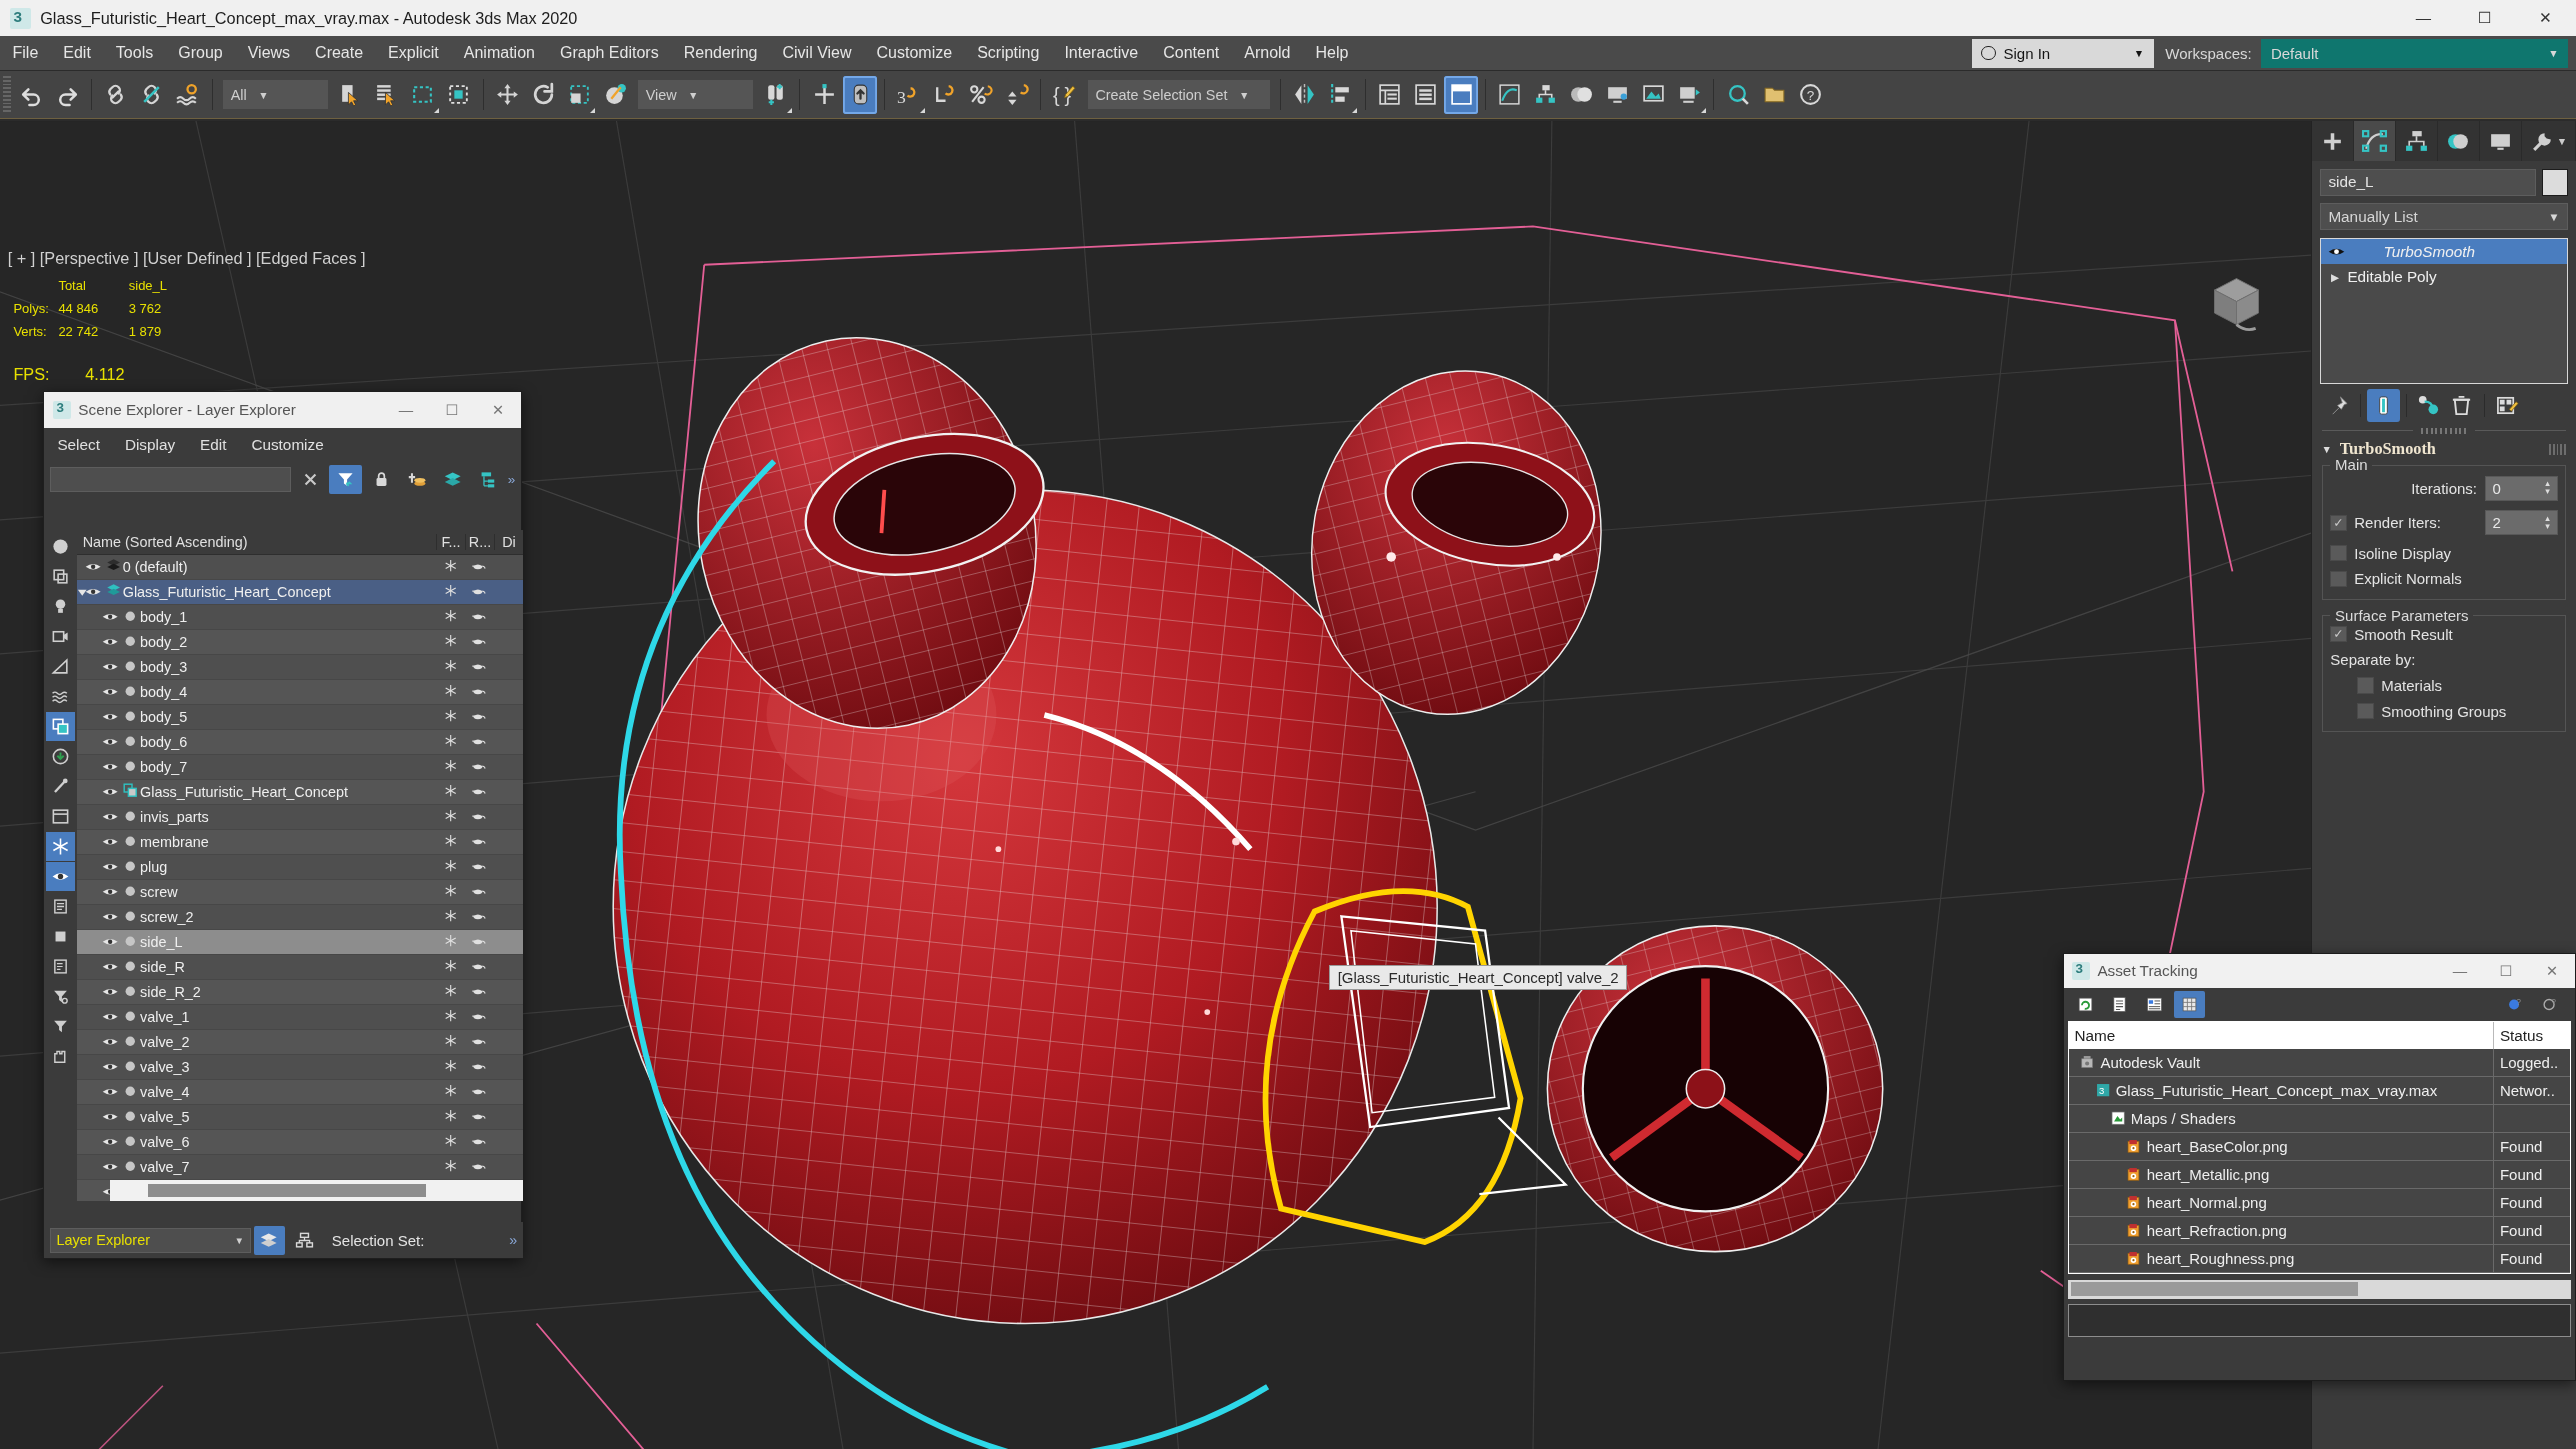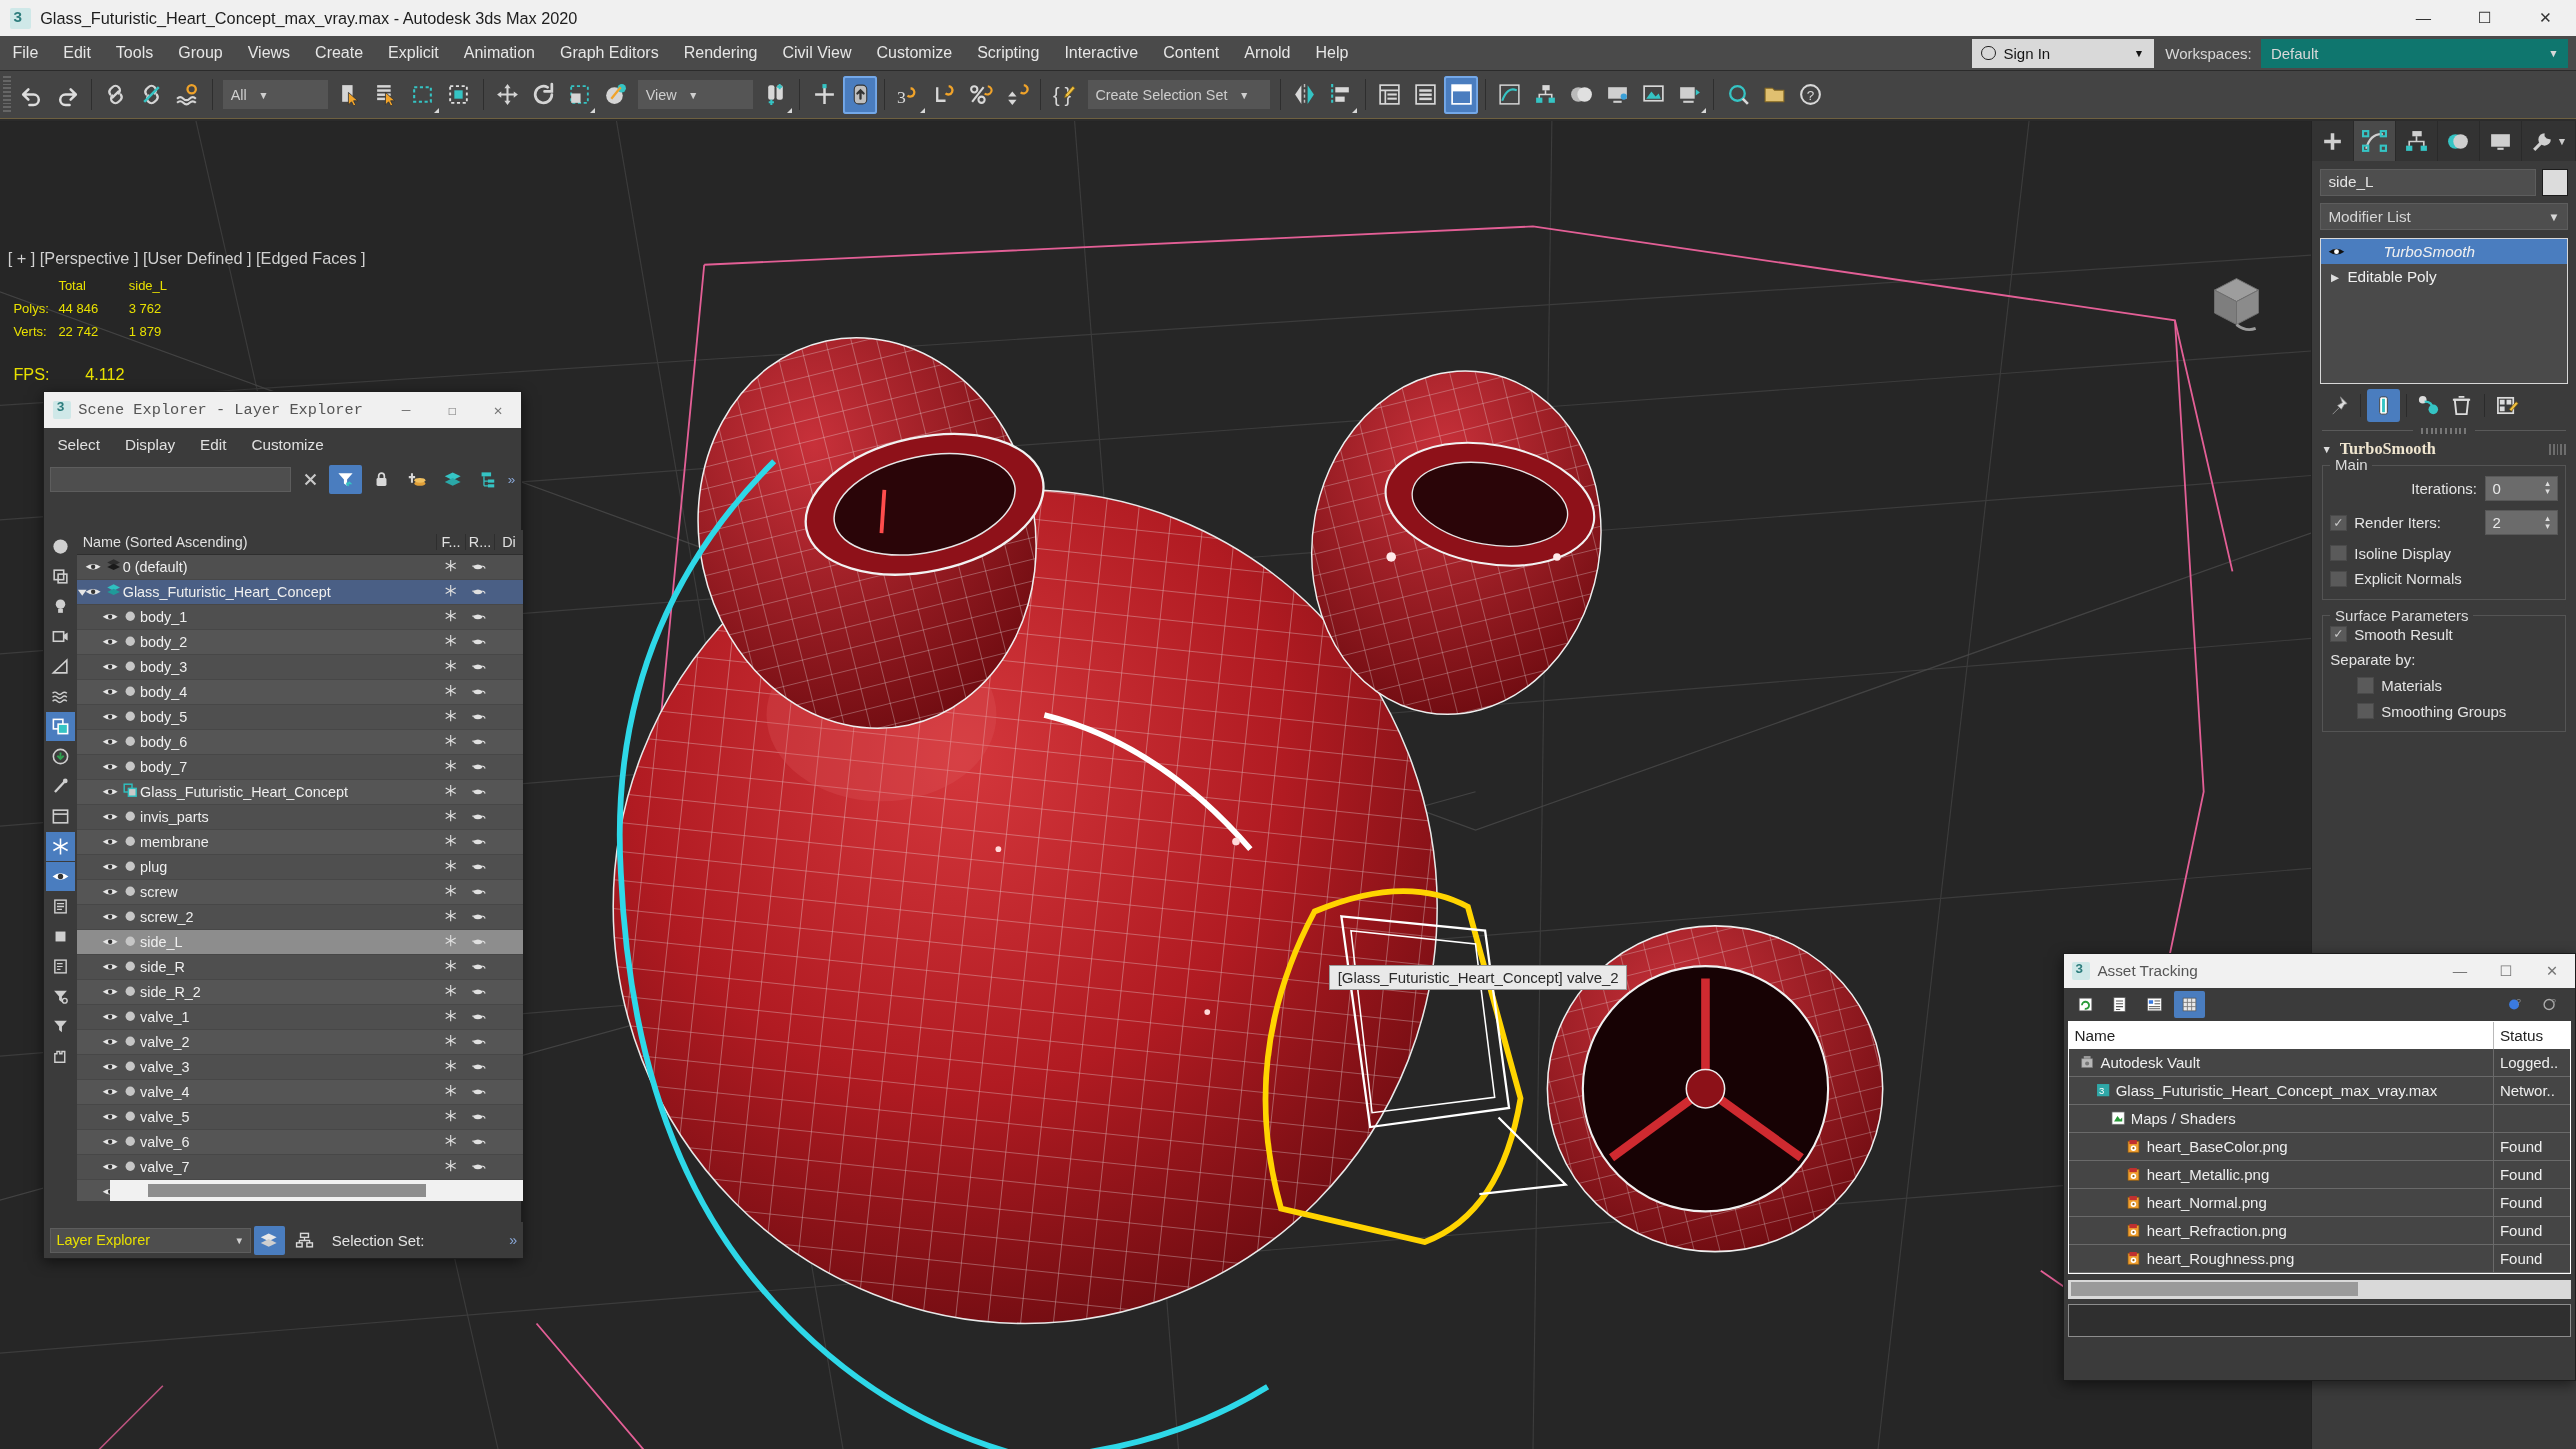--- a/index.html
+++ b/index.html
@@ -63,21 +63,21 @@
   .vp-fps { position:absolute; left:13.4px; top:244px; color:#e8e000; font-size:16.3px; }
   .vp-fps .v { margin-left:31px; }
   .obj-tooltip { position:absolute; left:1329px; top:844px; background:#e9e9e9;
     color:#2a2a2a; font-size:15px; padding:2.9px 7.7px; border:1px solid #999;
     white-space:nowrap; }
   .viewcube { position:absolute; left:2203px; top:148px; width:67px; height:67px; }
 
   
   .se { position:absolute; left:43px; top:391px; width:479px; height:868px;
     background:#3b3b3b; border:1px solid #1e1e1e; box-shadow:0 3.8px 13.4px rgba(0,0,0,.55); }
-  .se-tb { height:36px; background:#f0f0f0; display:flex; align-items:center;font-family:Liberation Mono, monospace; }
+  .se-tb { height:36px; background:#f0f0f0; display:flex; align-items:center; }
   .se-tb .ic { width:18px; height:18px; background:#cfe8e8; margin:0 7.7px 0 8.6px;
     border-radius:1.9px; position:relative;}
   .se-tb .ic:after{ content:"3"; position:absolute; left:3.8px; top:-1px; font-size:13.4px;
     font-weight:bold; color:#2d7d7d; }
   .se-tb .t { color:#555; font-size:15.3px; }
   .se-tb .btns { margin-left:auto; display:flex; }
   .se-tb .b { width:46px; height:36px; display:flex; align-items:center;
     justify-content:center; color:#777; font-size:14.4px; }
   .se-menu { height:33px; display:flex; align-items:center; padding-left:13.4px;
     background:#3b3b3b; }
@@ -1567,21 +1567,21 @@
         <span style="color:#ccc;font-size:10.5px;margin-left:1.9px;">▼</span>
       </div>
     </div>
 
     <div class="cmd-name">
       <input value="side_L" style="">
       <div class="cmd-swatch"></div>
     </div>
 
     <div class="cmd-modlist">
-      <span>Modifier List</span>
+      <span>Manually List</span>
       <span class="caret">▼</span>
     </div>
 
     <div class="cmd-stack">
       <div class="stack-row on">
         <span style="width:25px;display:flex;justify-content:center;">
           <svg width="17" height="13.4" viewBox="0 0 24 16">
               <path d="M1 8 q11 -8 22 0 q-11 8 -22 0Z" fill="#111"></path>
               <circle cx="12" cy="8" r="3.4" fill="#fff"></circle>
             </svg>

